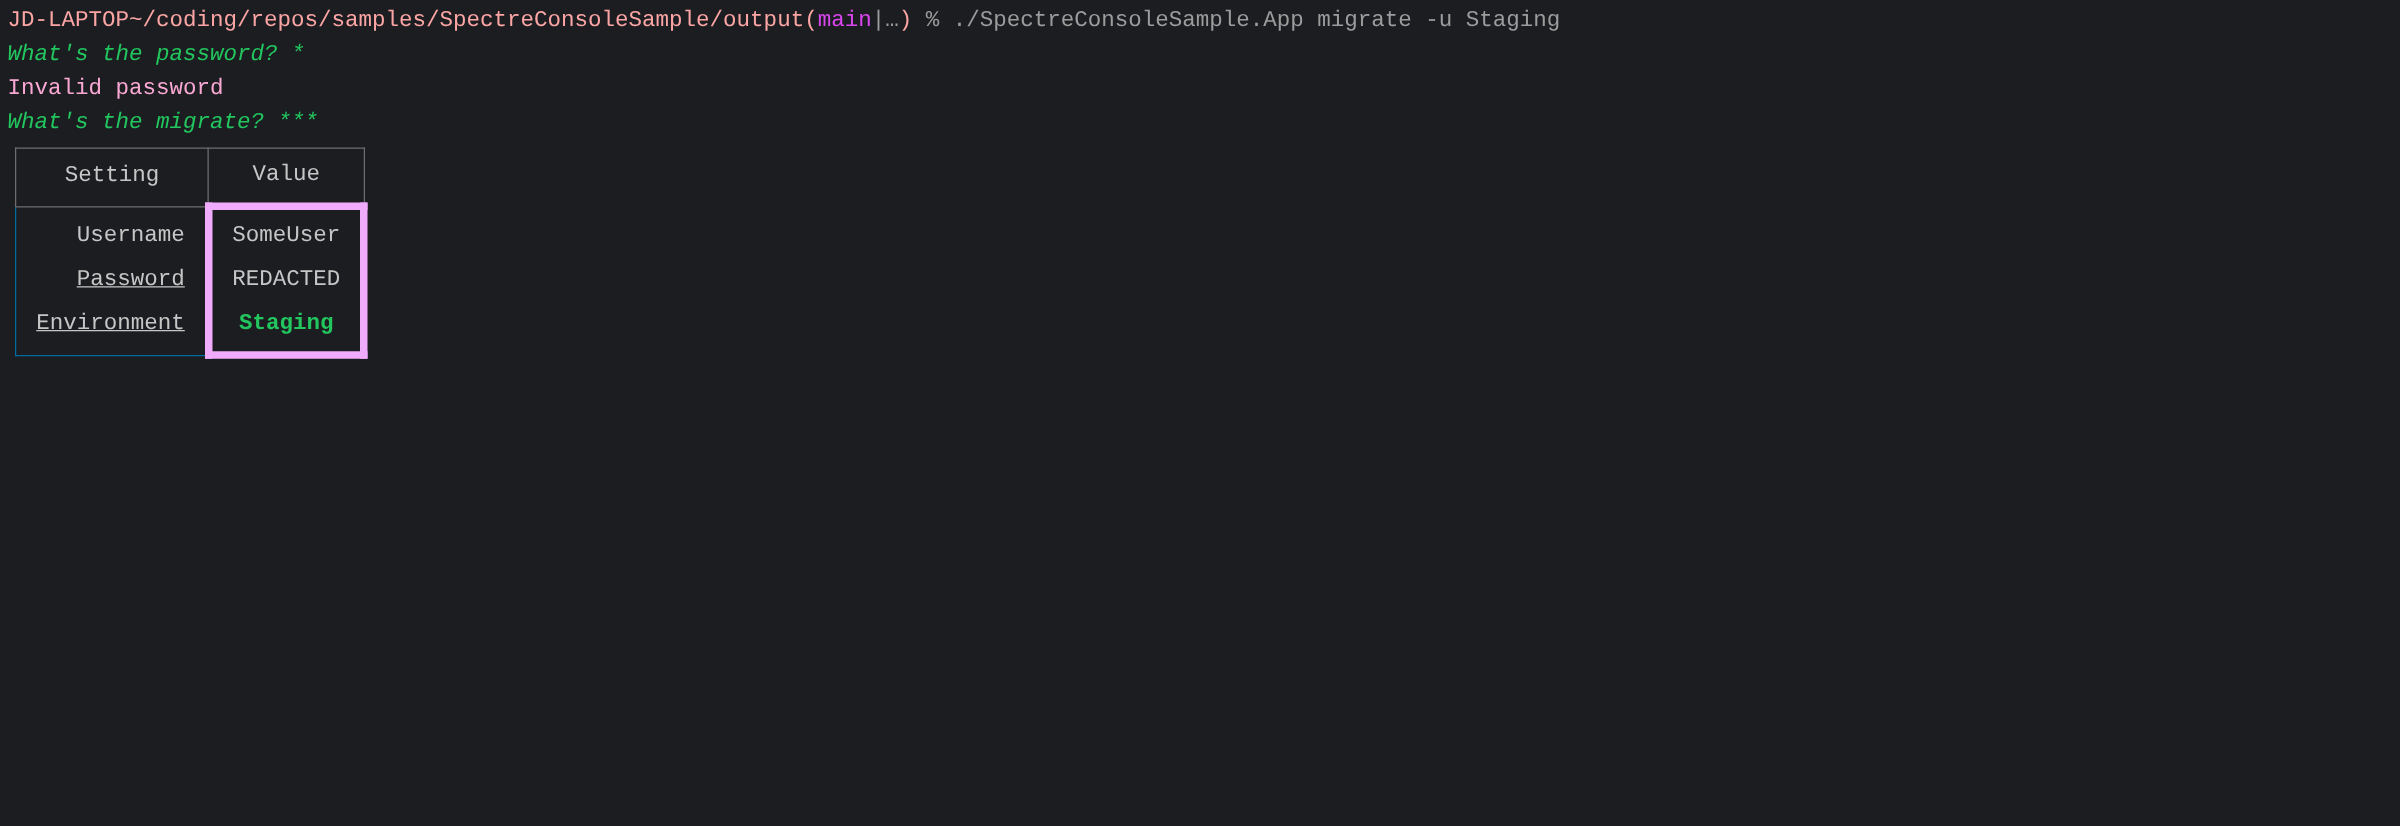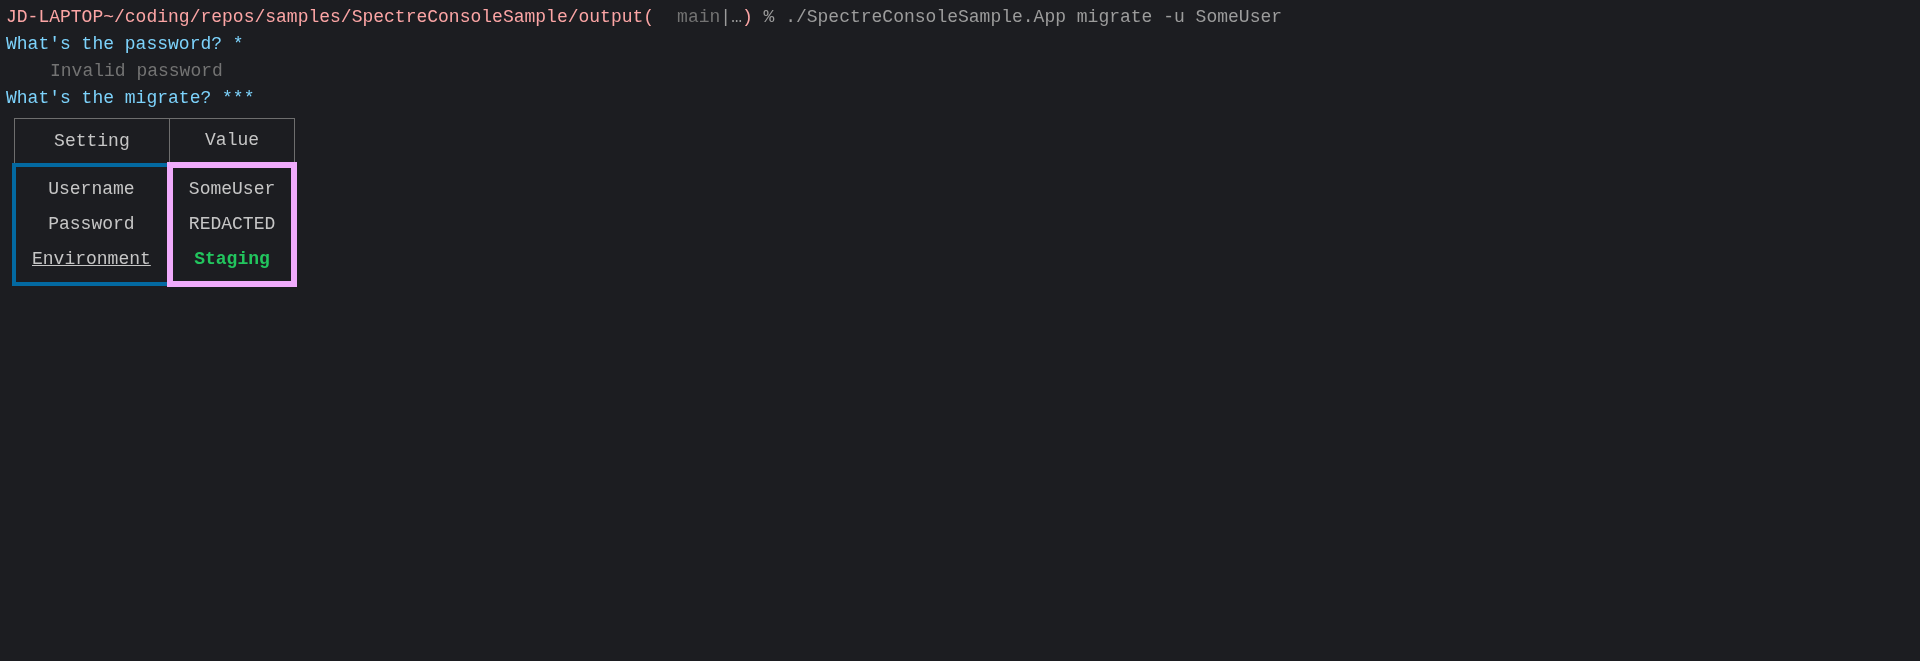--- a/index.html
+++ b/index.html
@@ -11,26 +11,26 @@
     font-size: 18px;
     line-height: 1.5;
     width: 1920px;
     min-height: 661px;
     box-sizing: border-box;
   }
   .prompt-line {
     white-space: pre;
   }
   .host-path { color: #fca5a5; }
-  .branch { color: #737373; margin-left: 23px; }
+  .branch { color: #d946ef; }
   .branch-meta { color: #9c9c9c; }
   .percent { color: #9c9c9c; }
   .cmd { color: #9c9c9c; }
-  .q-line { color: #7dd3fc; }
-  .error-line { color: #737373; margin-left: 44px; }
+  .q-line { color: #22c55e; font-style: italic; }
+  .error-line { color: #f9a8d4; }
   table.spectre {
     border-collapse: collapse;
     margin-top: 6px;
     margin-left: 6px;
   }
   table.spectre th,
   table.spectre td {
     border: 1px solid #6e6e6e;
     padding: 8px 16px;
     text-align: center;
@@ -38,38 +38,38 @@
     font-weight: normal;
   }
   table.spectre th {
     color: #c6c6c6;
   }
   .cell-accent { color: #22c55e; font-weight: bold; }
 </style>
 </head>
 <body>
 
-<div class="prompt-line"><span class="host-path">JD-LAPTOP~/coding/repos/samples/SpectreConsoleSample/output(</span><span class="branch">main</span><span class="branch-meta">|…</span><span class="host-path">)</span><span class="percent"> % </span><span class="cmd">./SpectreConsoleSample.App migrate -u SomeUser</span></div>
+<div class="prompt-line"><span class="host-path">JD-LAPTOP~/coding/repos/samples/SpectreConsoleSample/output(</span><span class="branch">main</span><span class="branch-meta">|…</span><span class="host-path">)</span><span class="percent"> % </span><span class="cmd">./SpectreConsoleSample.App migrate -u Staging</span></div>
 
 <div class="q-line">What's the password? *</div>
 <div class="error-line">Invalid password</div>
 <div class="q-line">What's the migrate? ***</div>
 
 <table class="spectre">
   <thead>
     <tr>
       <th>Setting</th>
       <th>Value</th>
     </tr>
   </thead>
   <tbody>
     <tr>
-      <td rowspan="3" style="padding:0;border:4px solid #0369a1;">
+      <td rowspan="3" style="padding:0;border:1px solid #0369a1;text-align:right;">
         <div style="padding:8px 16px;">Username</div>
-        <div style="padding:0 16px 0;">Password</div>
+        <div style="padding:0 16px 0;text-decoration:underline;">Password</div>
         <div style="padding:8px 16px;text-decoration:underline;">Environment</div>
       </td>
       <td rowspan="3" style="padding:0;border:6px solid #f0abfc;">
         <div style="padding:8px 16px;">SomeUser</div>
         <div style="padding:0 16px 0;">REDACTED</div>
         <div style="padding:8px 16px;" class="cell-accent">Staging</div>
       </td>
     </tr>
   </tbody>
 </table>

